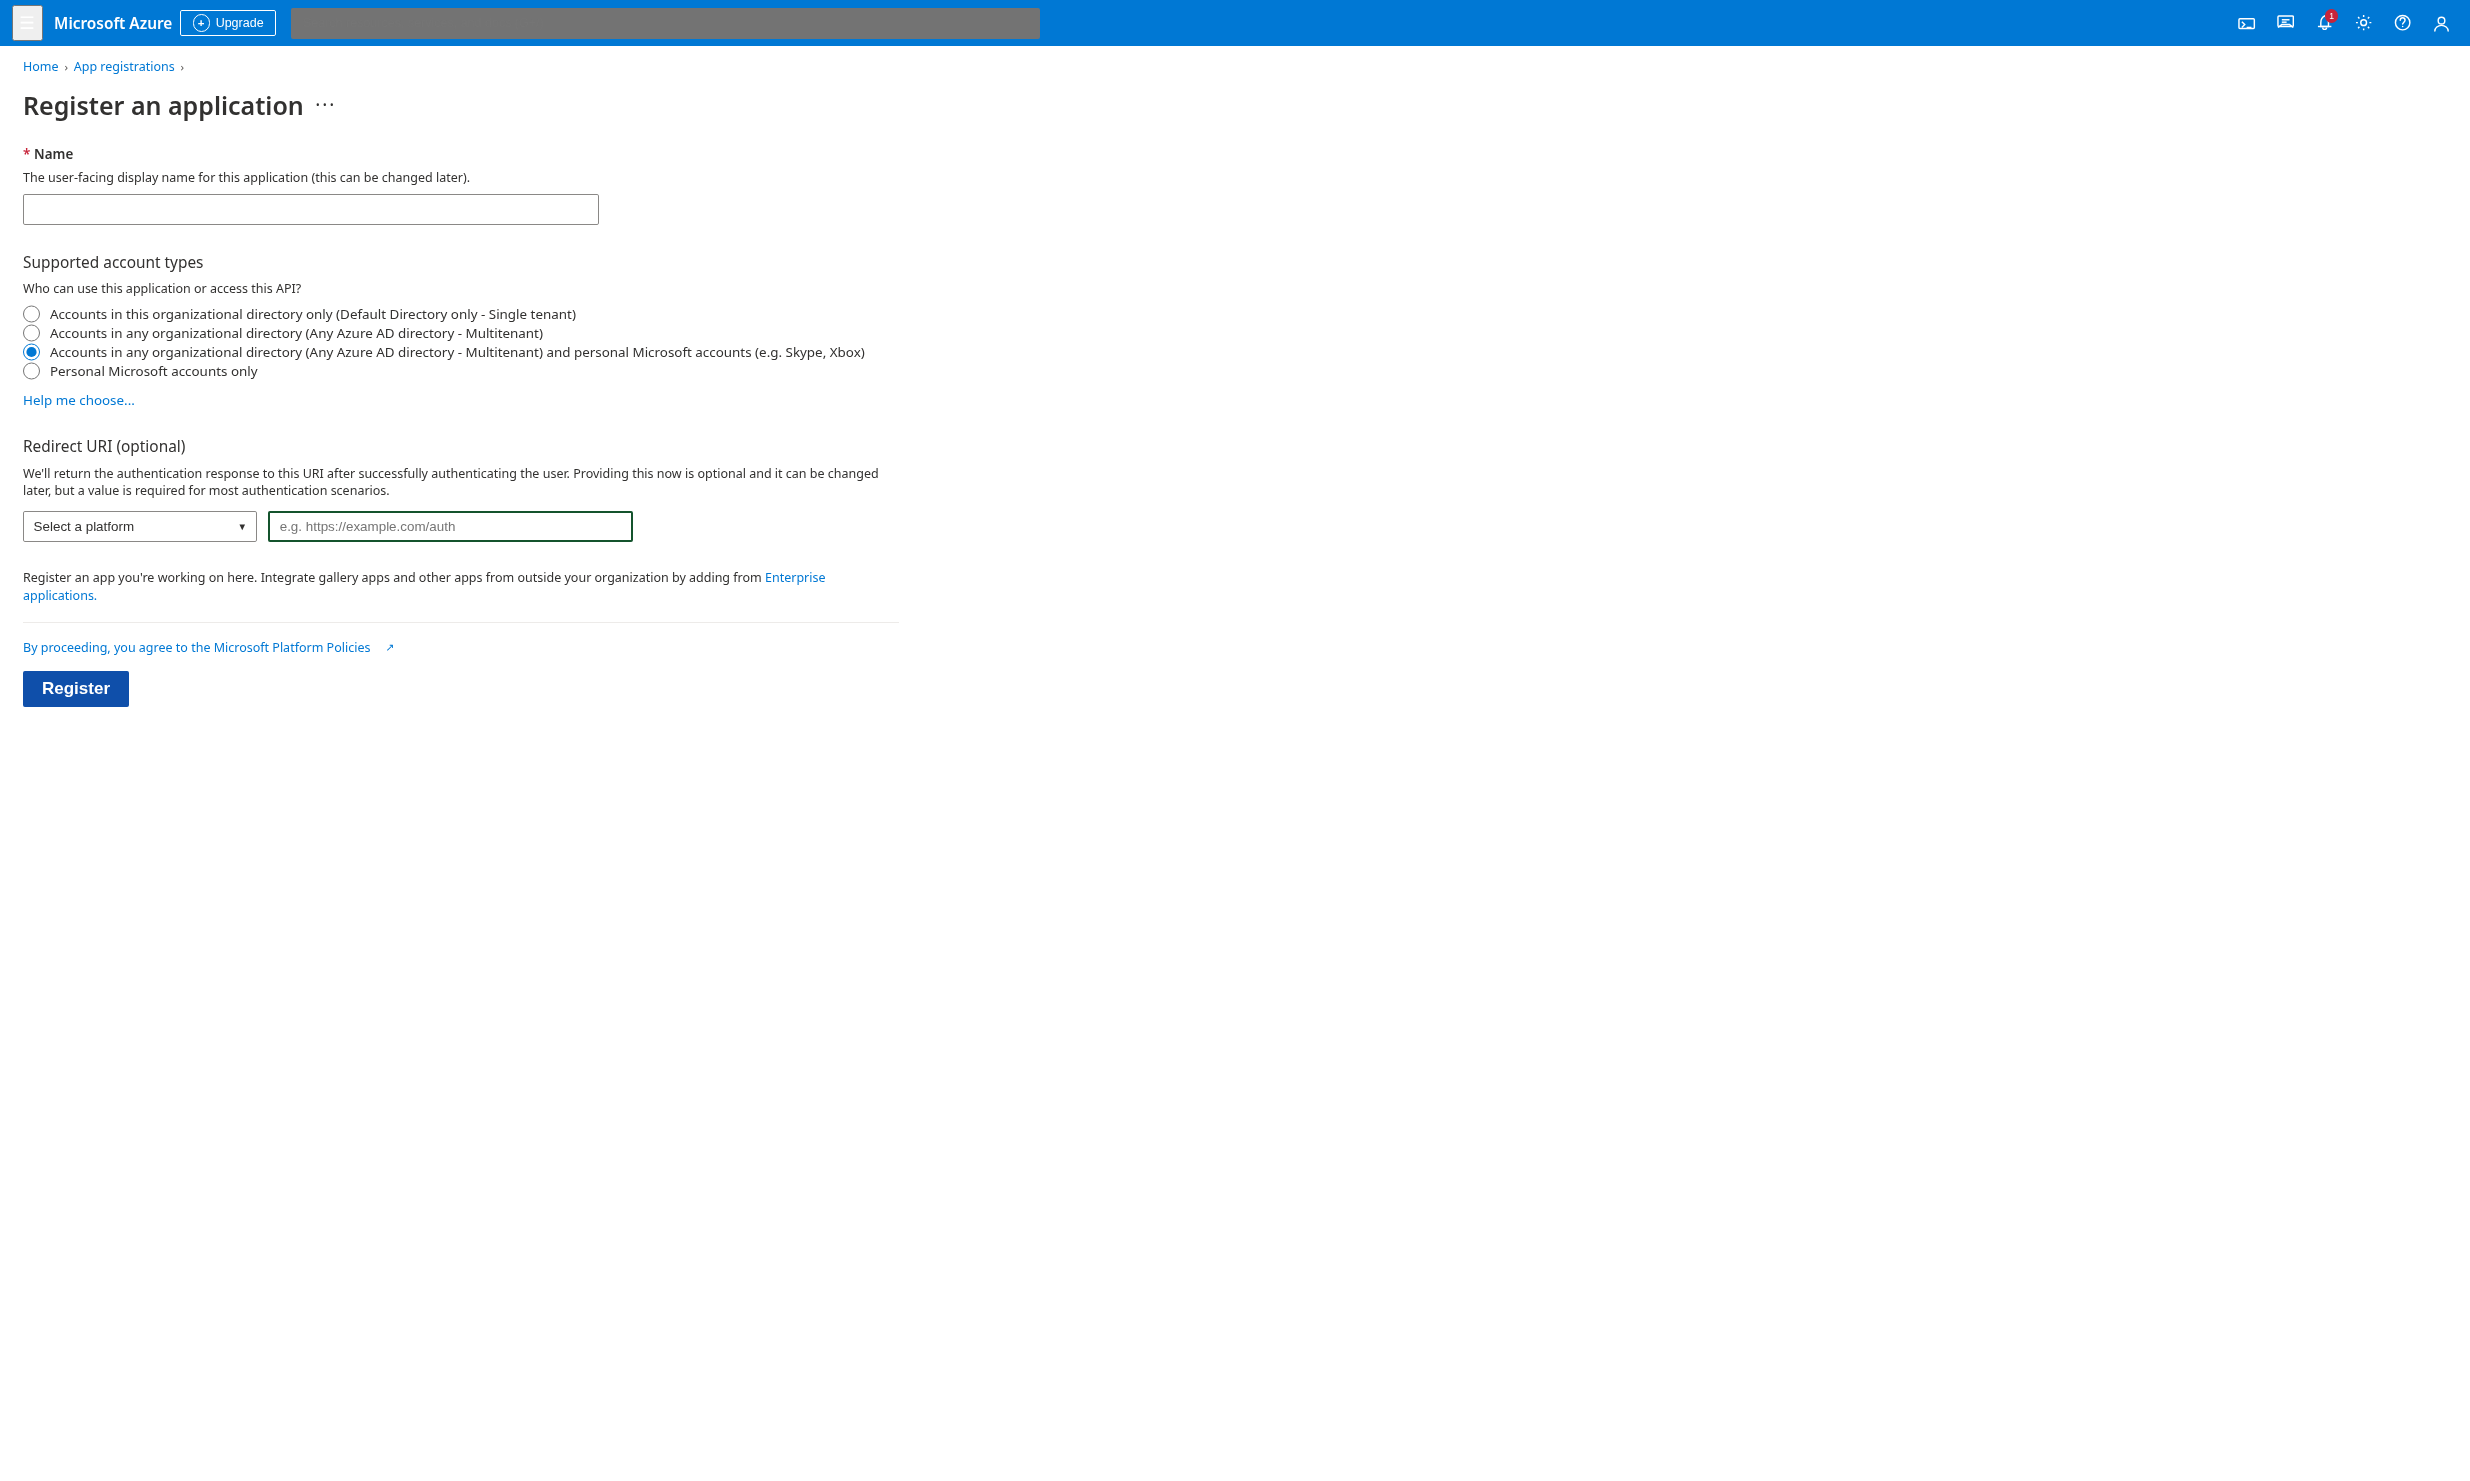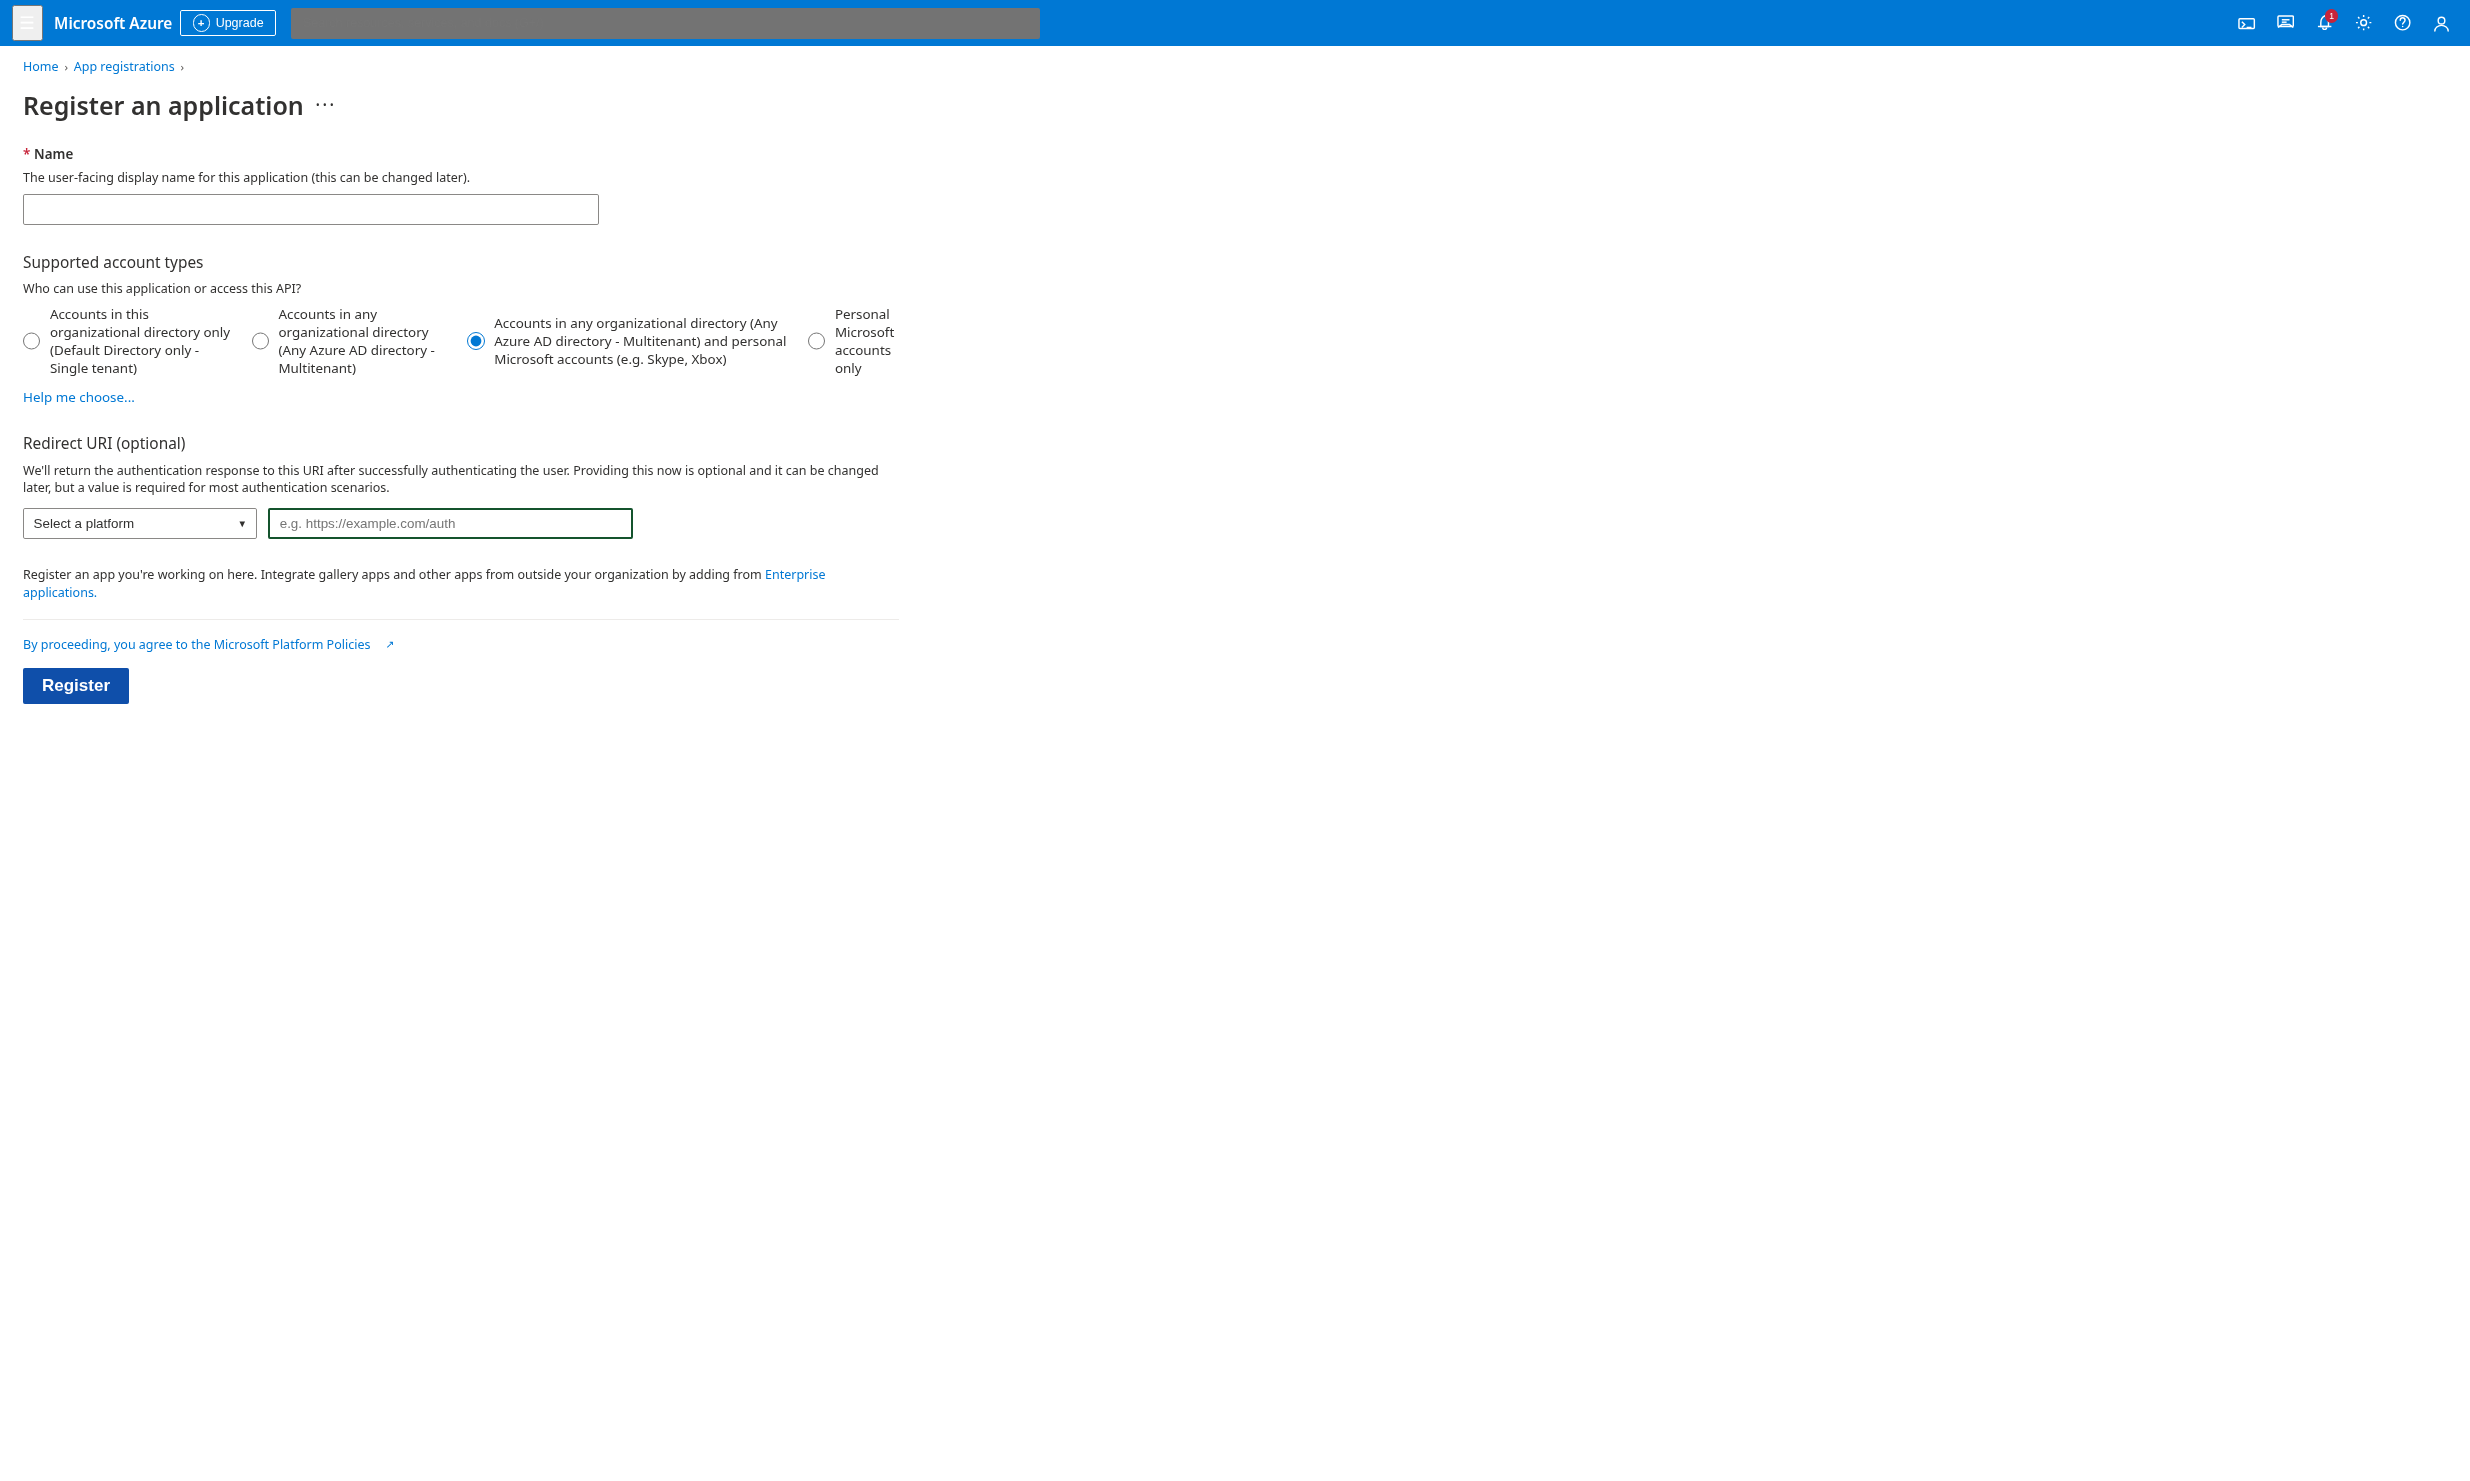--- a/index.html
+++ b/index.html
@@ -182,22 +182,22 @@
     }
 
     
     .section-title {
       font-size: 15.4px;
       font-weight: 400;
       margin-bottom: 7.7px;
     }
     .radio-group {
       display: flex;
-      flex-direction: row;
-      gap: 14px;
+      flex-direction: column;
+      gap: 1px;
       margin-top: 1px;
     }
     .radio-item {
       display: flex;
       align-items: center;
       gap: 9.6px;
       cursor: pointer;
       font-size: 13.4px;
     }
     .radio-item input[type="radio"] {

